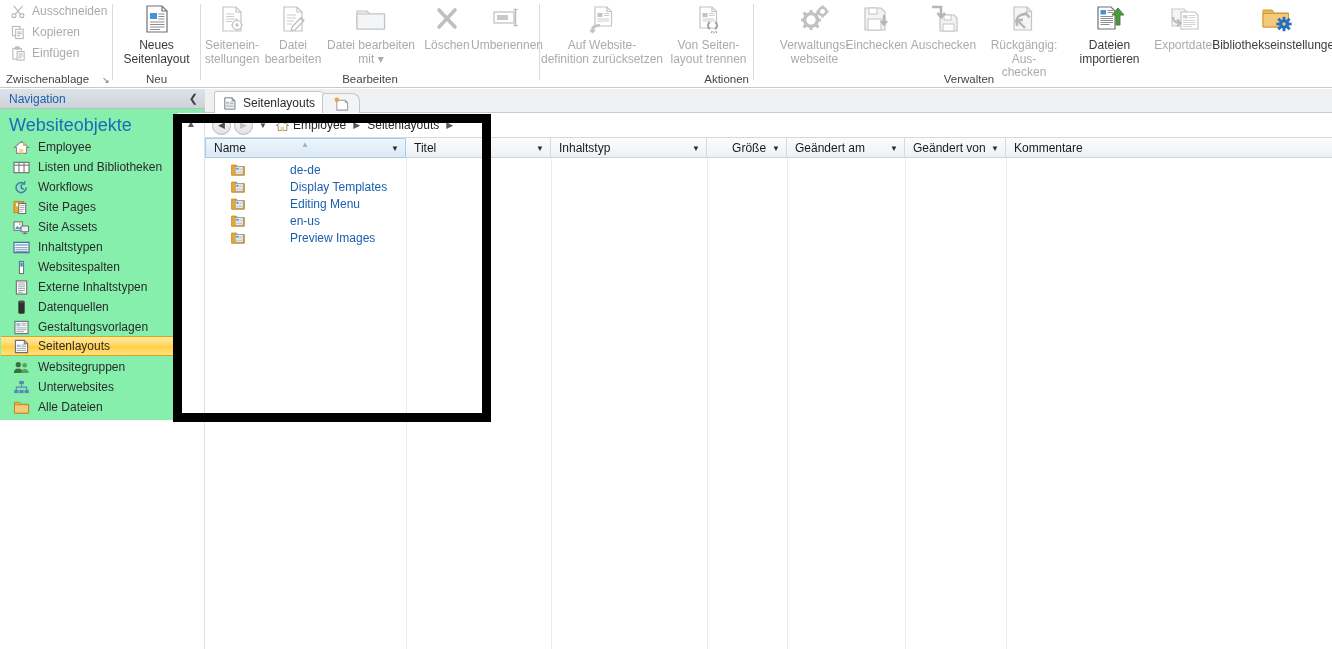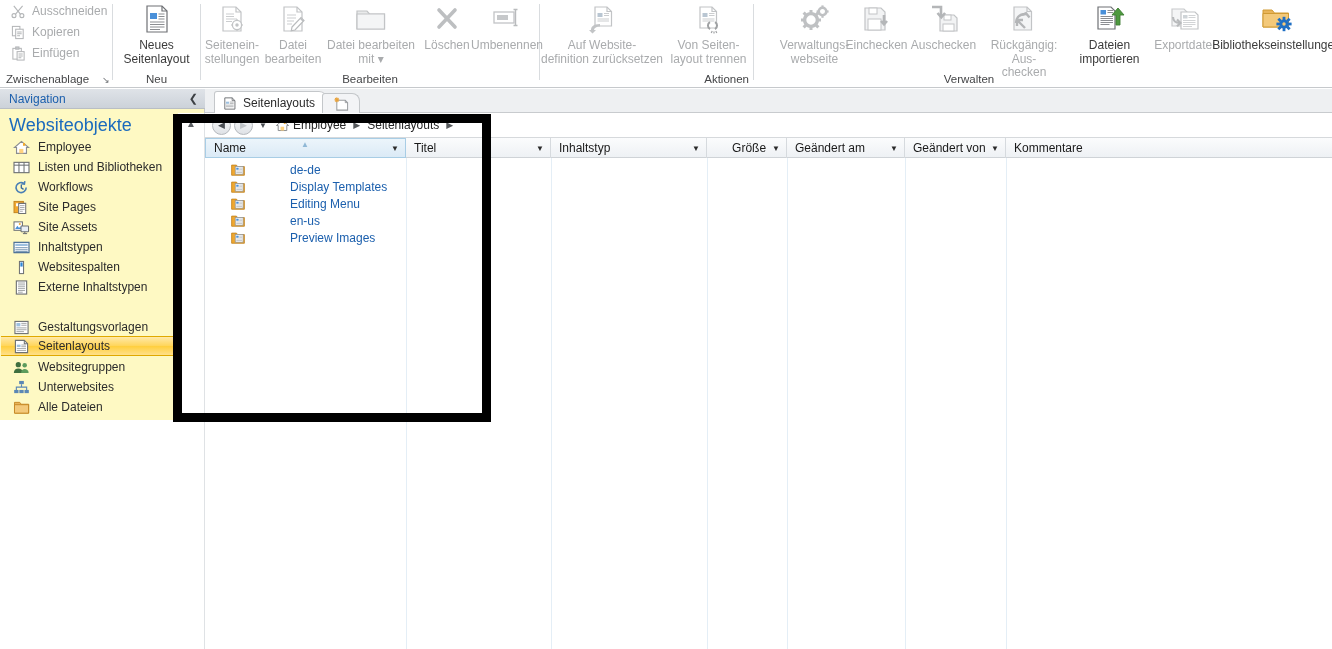--- a/index.html
+++ b/index.html
@@ -52,21 +52,21 @@
     font-size: 12px; color: #a9abad; white-space: nowrap;
   }
   .rb-small .ic { width: 20px; height: 18px; display: flex; align-items: center; justify-content: center; margin-right: 4px; }
   .dlg-launch {
     position: absolute; font-size: 9px; color: #6d7074;
   }
 
   
   #nav {
     position: absolute; left: 0; top: 89px; width: 205px; height: 528px;
-    background: #fef9c3;
+    background: #86efac;
     border-right: 1px solid #c8cbce;
   }
   #nav-header {
     position: absolute; left: 0; top: 0; width: 205px; height: 20px;
     background: linear-gradient(to bottom,#dfe3e8 0%,#ccd2d9 100%);
     border-bottom: 1px solid #b9bec4;
     display: flex; align-items: center;
   }
   #nav-header .t { margin-left: 9px; color: #1b5fad; font-size: 12px; }
   #nav-collapse {
@@ -587,20 +587,29 @@
       <svg width="17" height="15" viewBox="0 0 18 16">
           <rect x="3.5" y="1" width="11" height="14" fill="#ffffff" stroke="#6e7174" stroke-width="1.2"></rect>
           <g stroke="#9a9da0" stroke-width="0.95">
             <path d="M5.3 3.2h7.4M5.3 5.2h7.4M5.3 7.2h7.4M5.3 9.2h7.4M5.3 11.2h7.4M5.3 13h5"></path>
           </g>
         </svg>
     </span>
     <span>Externe Inhaltstypen</span>
   </div>
 
+  <div class="nav-item" style="top:208px">
+    <span class="ic">
+      <svg width="17" height="15" viewBox="0 0 18 16">
+          <path d="M5.6 2 h6.8 v11.2 a3.4 1.5 0 0 1 -6.8 0 Z" fill="#2f2f2f"></path>
+          <ellipse cx="9" cy="2" rx="3.4" ry="1.5" fill="#4a4a4a"></ellipse>
+        </svg>
+    </span>
+    <span>Datenquellen</span>
+  </div>
 
   <div class="nav-item" style="top:228px">
     <span class="ic">
       <svg width="17" height="15" viewBox="0 0 18 16">
           <rect x="2" y="1.5" width="14" height="13" fill="#ffffff" stroke="#6e7174" stroke-width="1.2"></rect>
           <rect x="3.6" y="3.2" width="4.2" height="3.6" fill="#9dc0e0"></rect>
           <g stroke="#9a9da0" stroke-width="0.95">
             <path d="M8.8 3.6h5.6M8.8 5.6h5.6M3.6 8.4h10.8M3.6 10.4h10.8M3.6 12.4h8"></path>
           </g>
         </svg>

